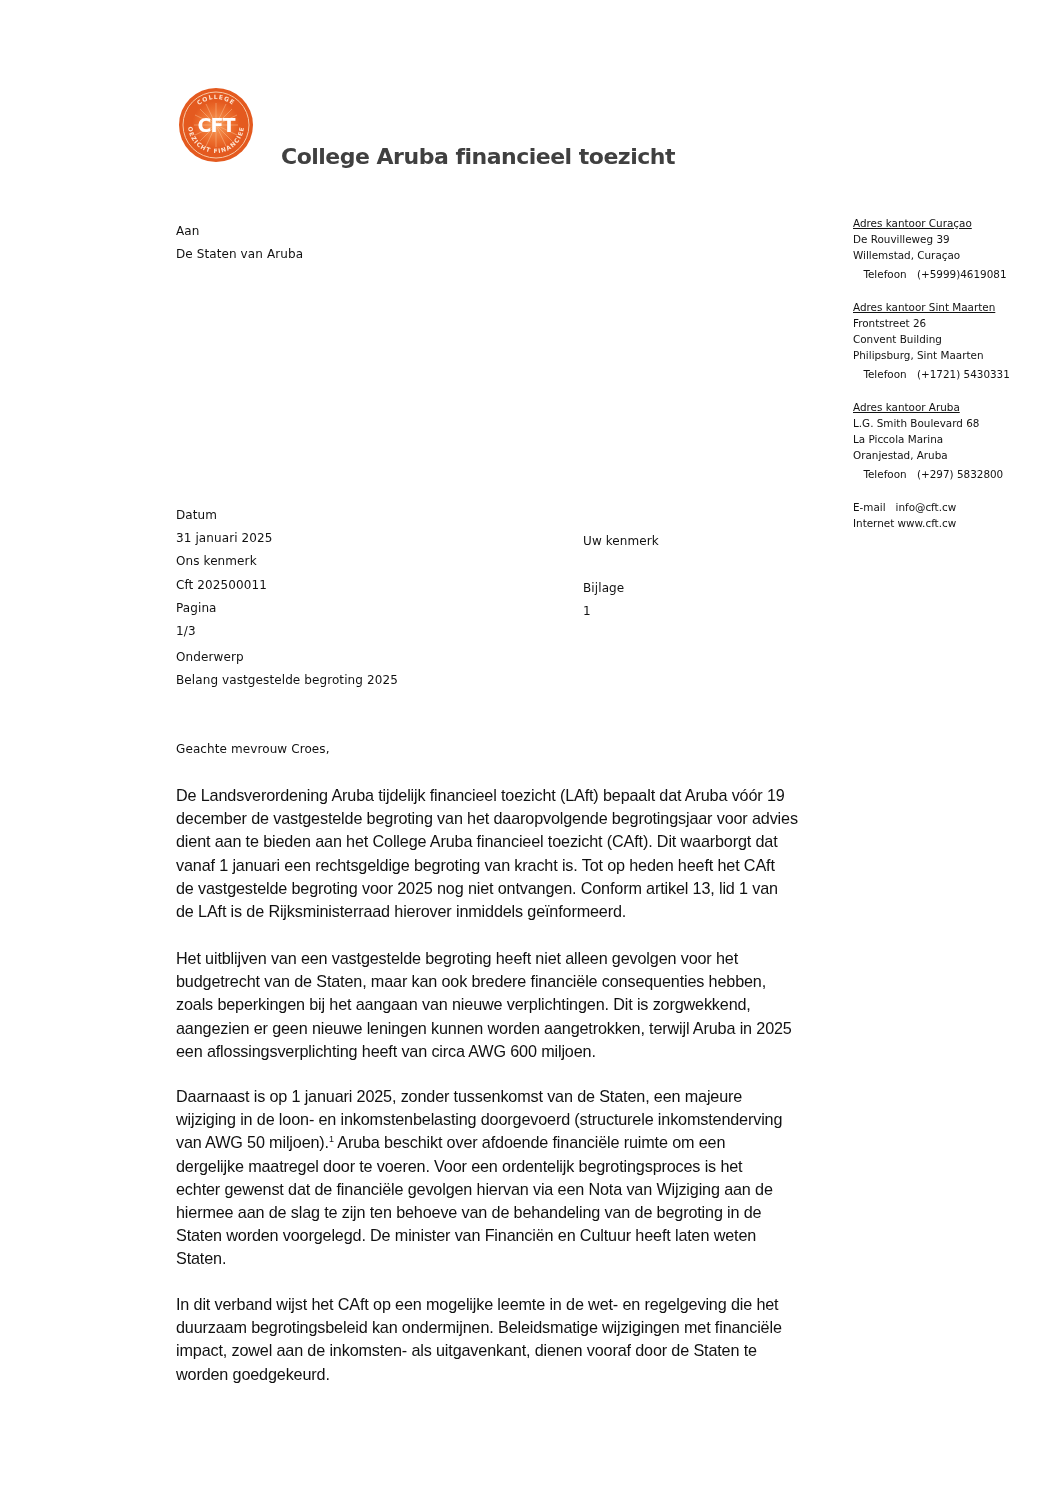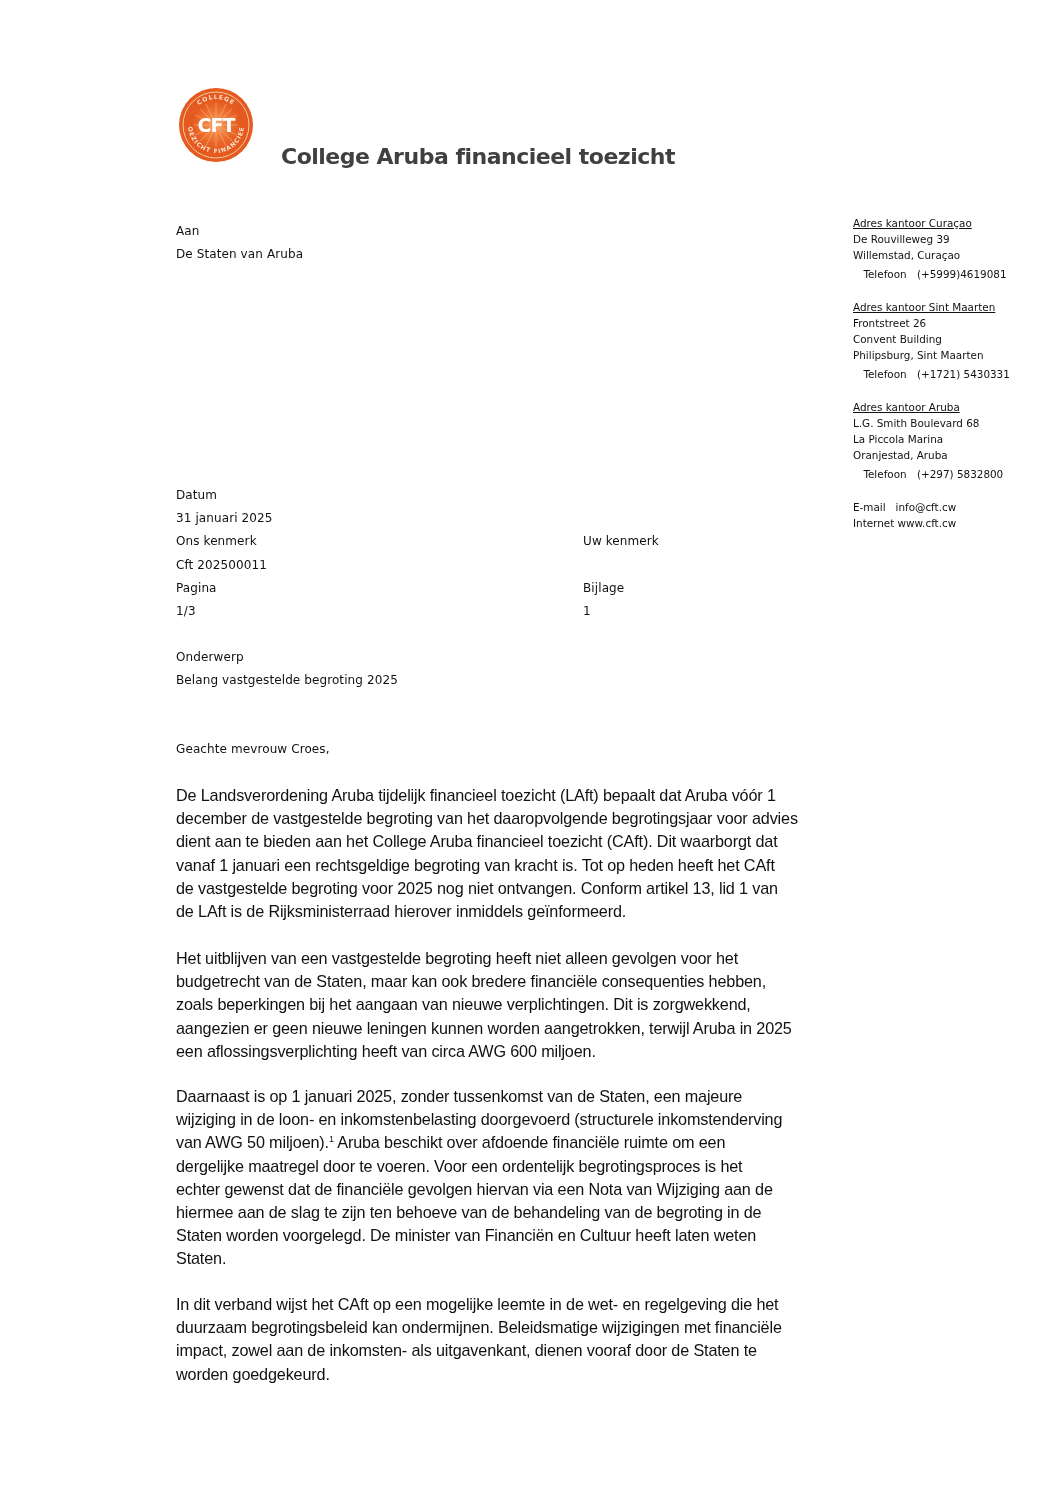--- a/index.html
+++ b/index.html
@@ -10,21 +10,21 @@
     .abs { position: absolute; }
     .logo { left: 178px; top: 87px; width: 76px; height: 76px; }
     .org-name {
       left: 256px; top: 144px; font-family: "DejaVu Sans", sans-serif;
       font-weight: bold; font-size: 22px; letter-spacing: -0.5px; color: #404040; margin-left: 25px;
     }
     .main-text { font-size: 12px; line-height: 23px; letter-spacing: 0.1px; }
     .addressee { left: 176px; top: 220px; }
     .meta { left: 176px; top: 484px; width: 520px; }
     .meta-row { display: flex; height: 23.2px; line-height: 23.2px; }
-    .meta-left { width: 407px; }
+    .meta-left { width: 407px; margin-top: 20px; }
     .subject { left: 176px; top: 646px; }
     .salutation { left: 176px; top: 738px; }
     .para {
       left: 176px; width: 720px; font-family: "Liberation Sans", sans-serif;
       font-size: 16.2px; line-height: 23.2px; letter-spacing: -0.15px; color: #111;
     }
     .p1 { top: 784px; }
     .p2 { top: 947px; }
     .p3 { top: 1085px; }
     .p4 { top: 1293px; }
@@ -109,21 +109,21 @@
 </div>
 
 <div class="abs subject main-text">
   <div>Onderwerp</div>
   <div>Belang vastgestelde begroting 2025</div>
 </div>
 
 <div class="abs salutation main-text">Geachte mevrouw Croes,</div>
 
 <div class="abs para p1">
-  <span class="line">De Landsverordening Aruba tijdelijk financieel toezicht (LAft) bepaalt dat Aruba vóór 1</span>
+  <span class="line">De Landsverordening Aruba tijdelijk financieel toezicht (LAft) bepaalt dat Aruba vóór 19</span>
   <span class="line">december de vastgestelde begroting van het daaropvolgende begrotingsjaar voor advies</span>
   <span class="line">dient aan te bieden aan het College Aruba financieel toezicht (CAft). Dit waarborgt dat</span>
   <span class="line">vanaf 1 januari een rechtsgeldige begroting van kracht is. Tot op heden heeft het CAft</span>
   <span class="line">de vastgestelde begroting voor 2025 nog niet ontvangen. Conform artikel 13, lid 1 van</span>
   <span class="line">de LAft is de Rijksministerraad hierover inmiddels geïnformeerd.</span>
 </div>
 
 <div class="abs para p2">
   <span class="line">Het uitblijven van een vastgestelde begroting heeft niet alleen gevolgen voor het</span>
   <span class="line">budgetrecht van de Staten, maar kan ook bredere financiële consequenties hebben,</span>

